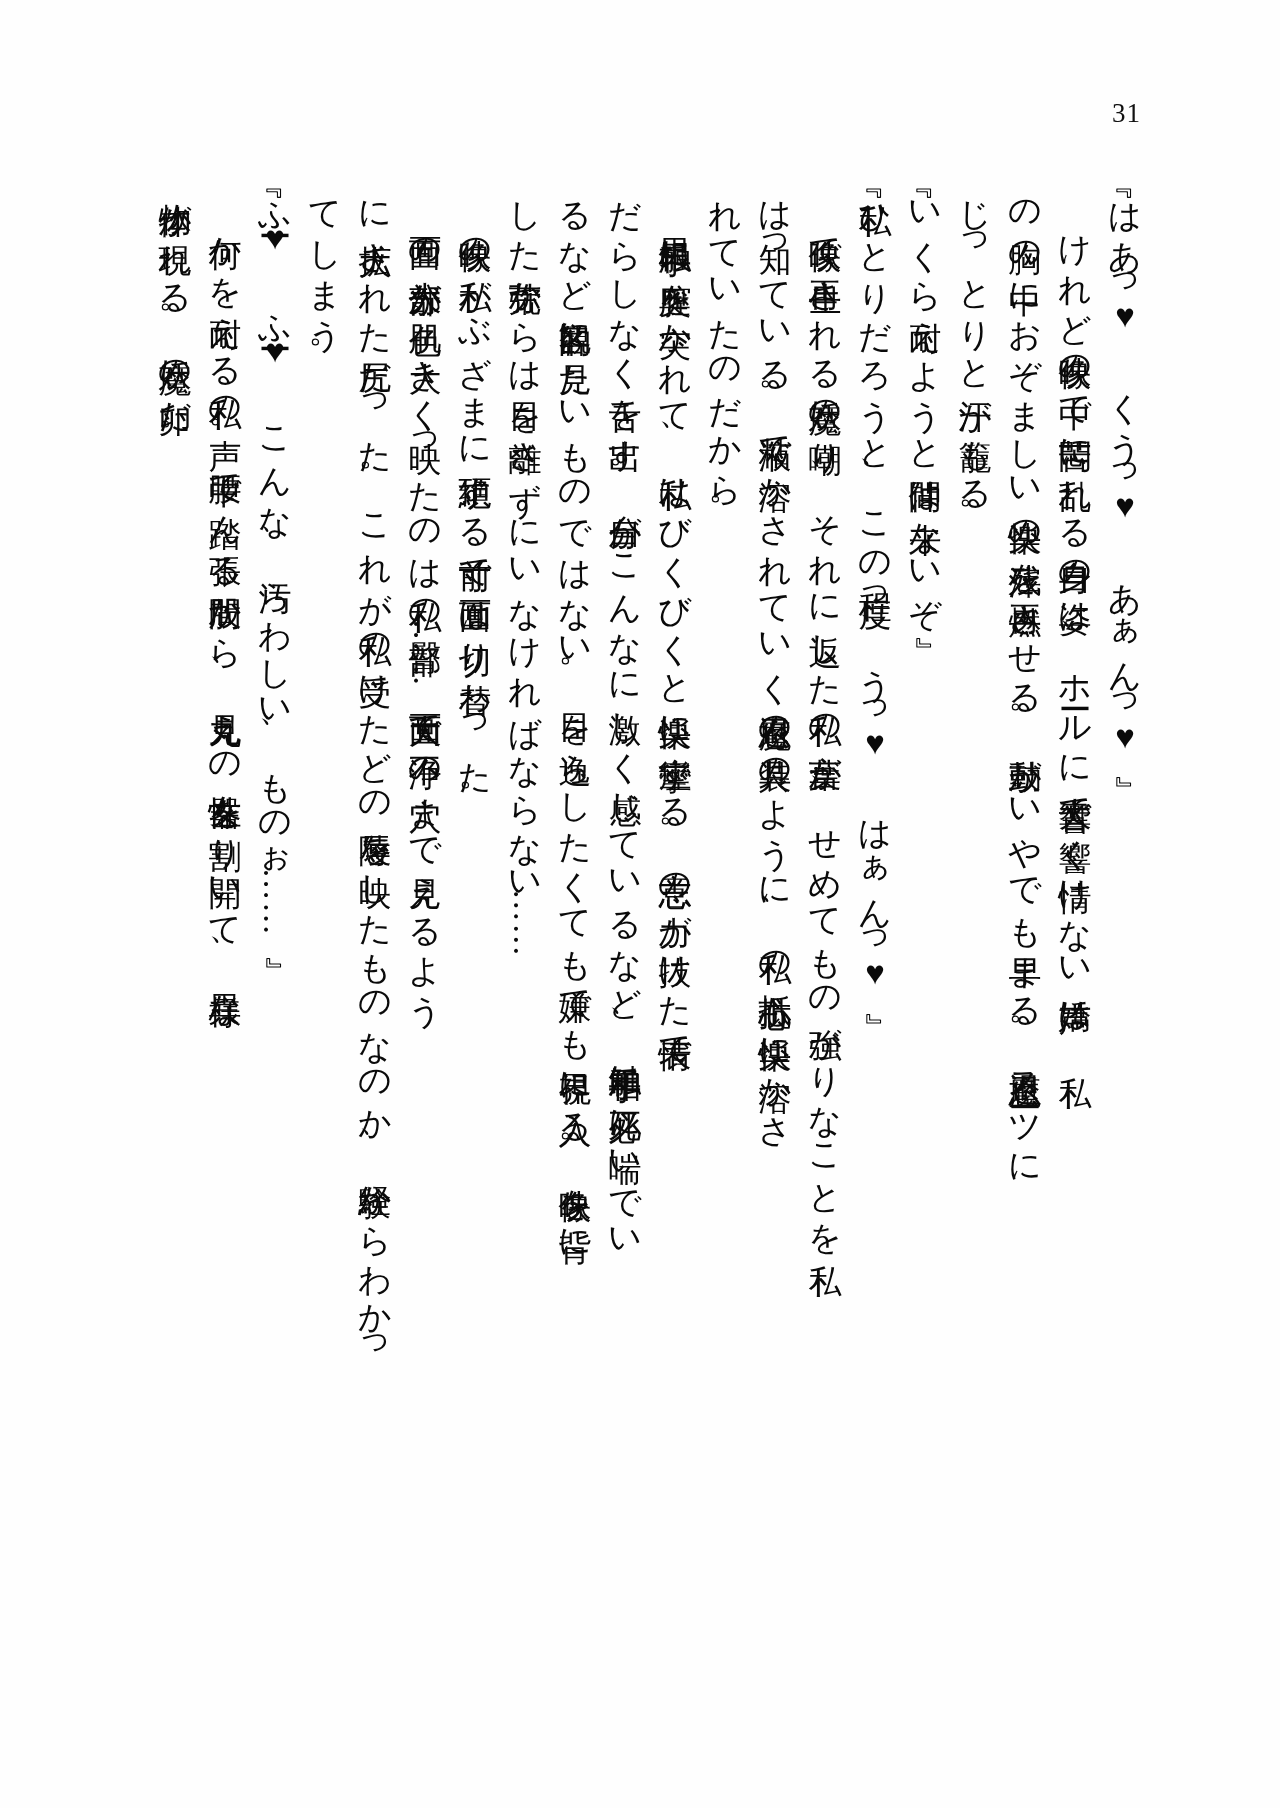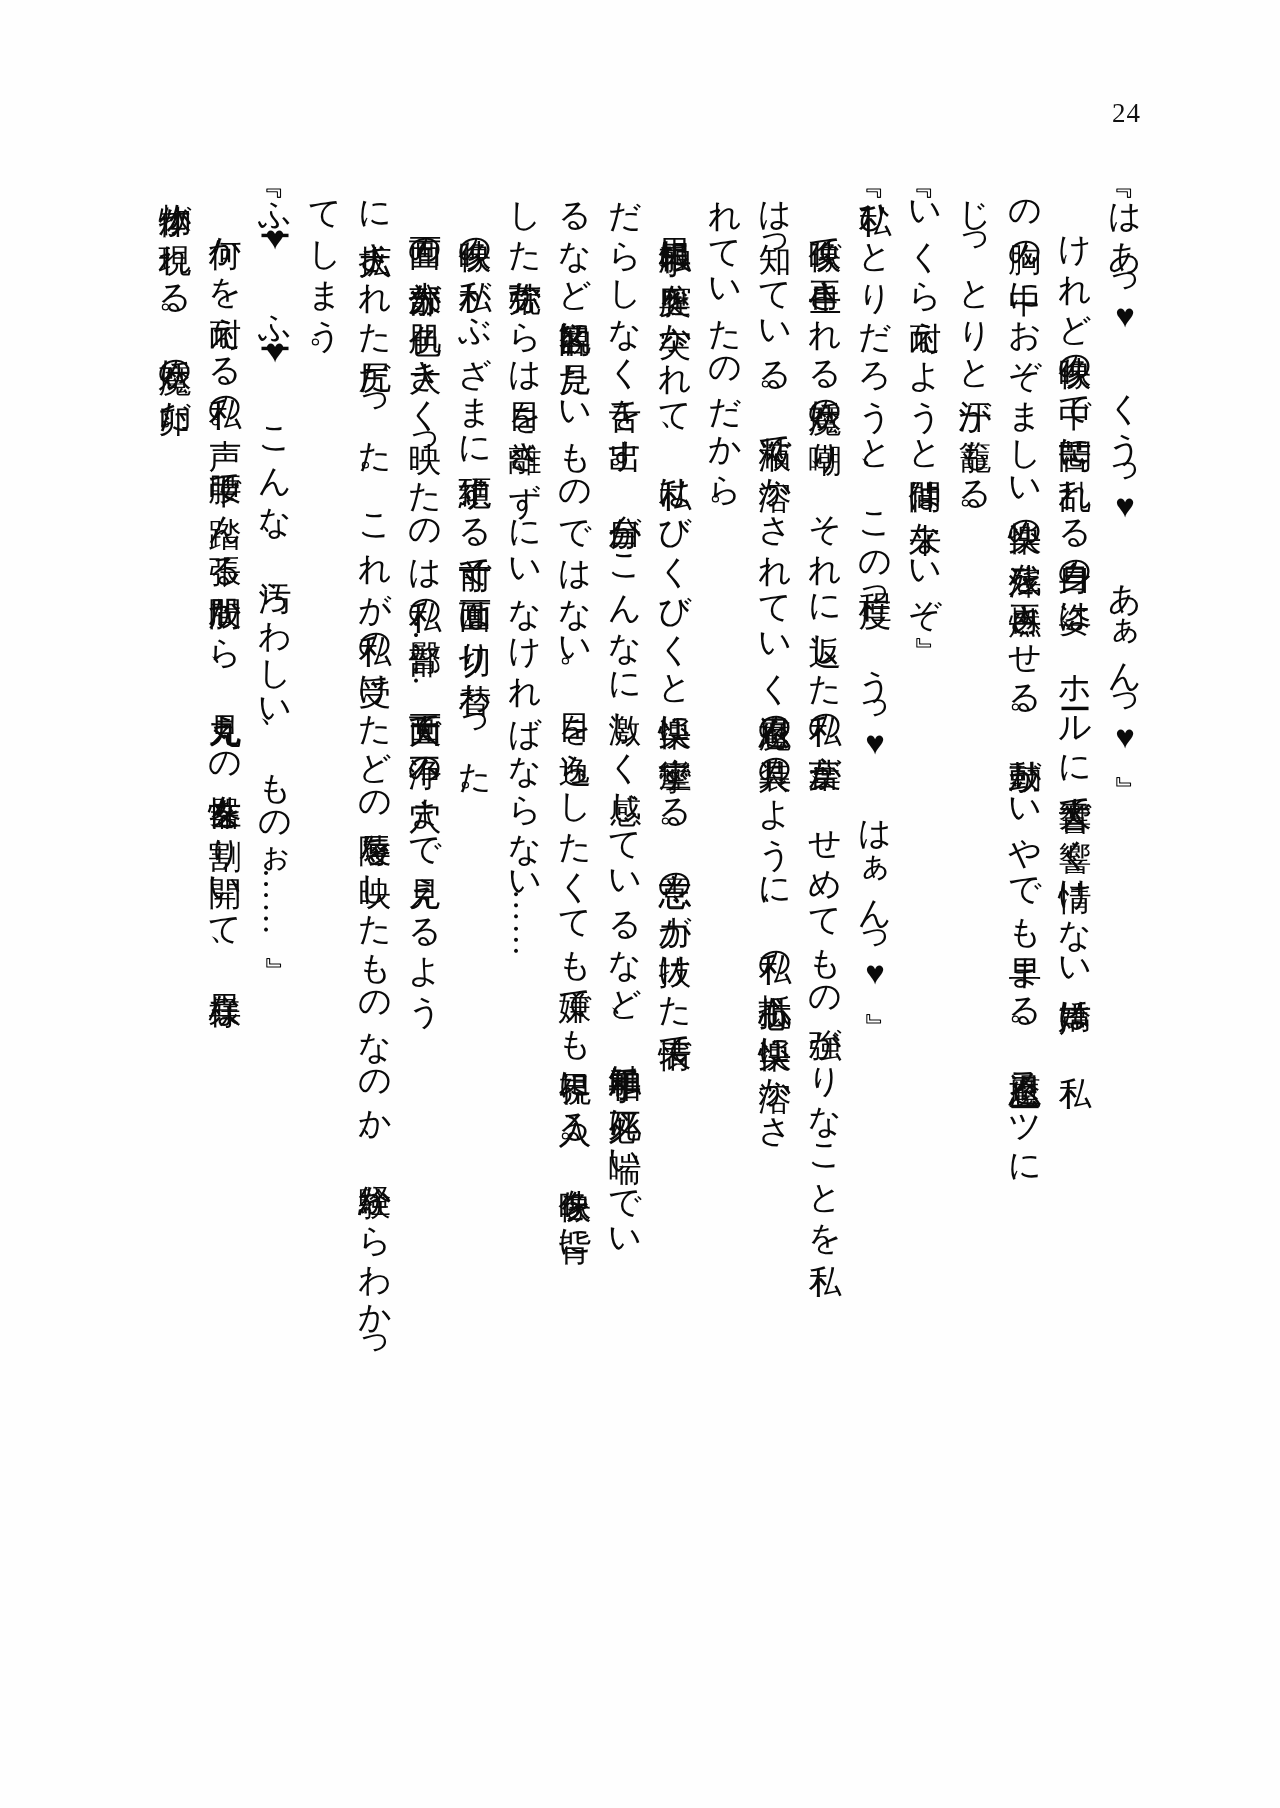--- a/index.html
+++ b/index.html
@@ -42,21 +42,21 @@
   .text-col {
     margin: 0;
     padding: 0;
     white-space: nowrap;
   }
 </style>
 </head>
 <body>
 
 <div class="page">
-  <div class="page-number">24</div>
+  <div class="page-number">31</div>
   <div class="text-block">
     <p class="text-col">『はあっ♥　くうっ♥　あぁんっ♥』</p>
     <p class="text-col">　けれど映像の中で苦悶に乱れる自身の姿は、ホールに大音響で響く情けない嬌声は、私</p>
     <p class="text-col">の胸の中におぞましい快楽の残滓を再燃させる。鼓動がいやでも早まる。退魔忍スーツに</p>
     <p class="text-col">じっとりと汗が籠もる。</p>
     <p class="text-col">『いくら耐えようと仲間は来ないぞ』</p>
     <p class="text-col">『私ひとりだろうと、この程度っ、うっ♥　はぁんっ♥』</p>
     <p class="text-col">　映像で再生される妖魔の嘲り、それに返した私の言葉が、せめてもの強がりなことを私</p>
     <p class="text-col">は知っている。粘液で溶かされていく退魔忍の装具のように、私の抵抗心も快楽に溶かさ</p>
     <p class="text-col">れていたのだから。</p>

